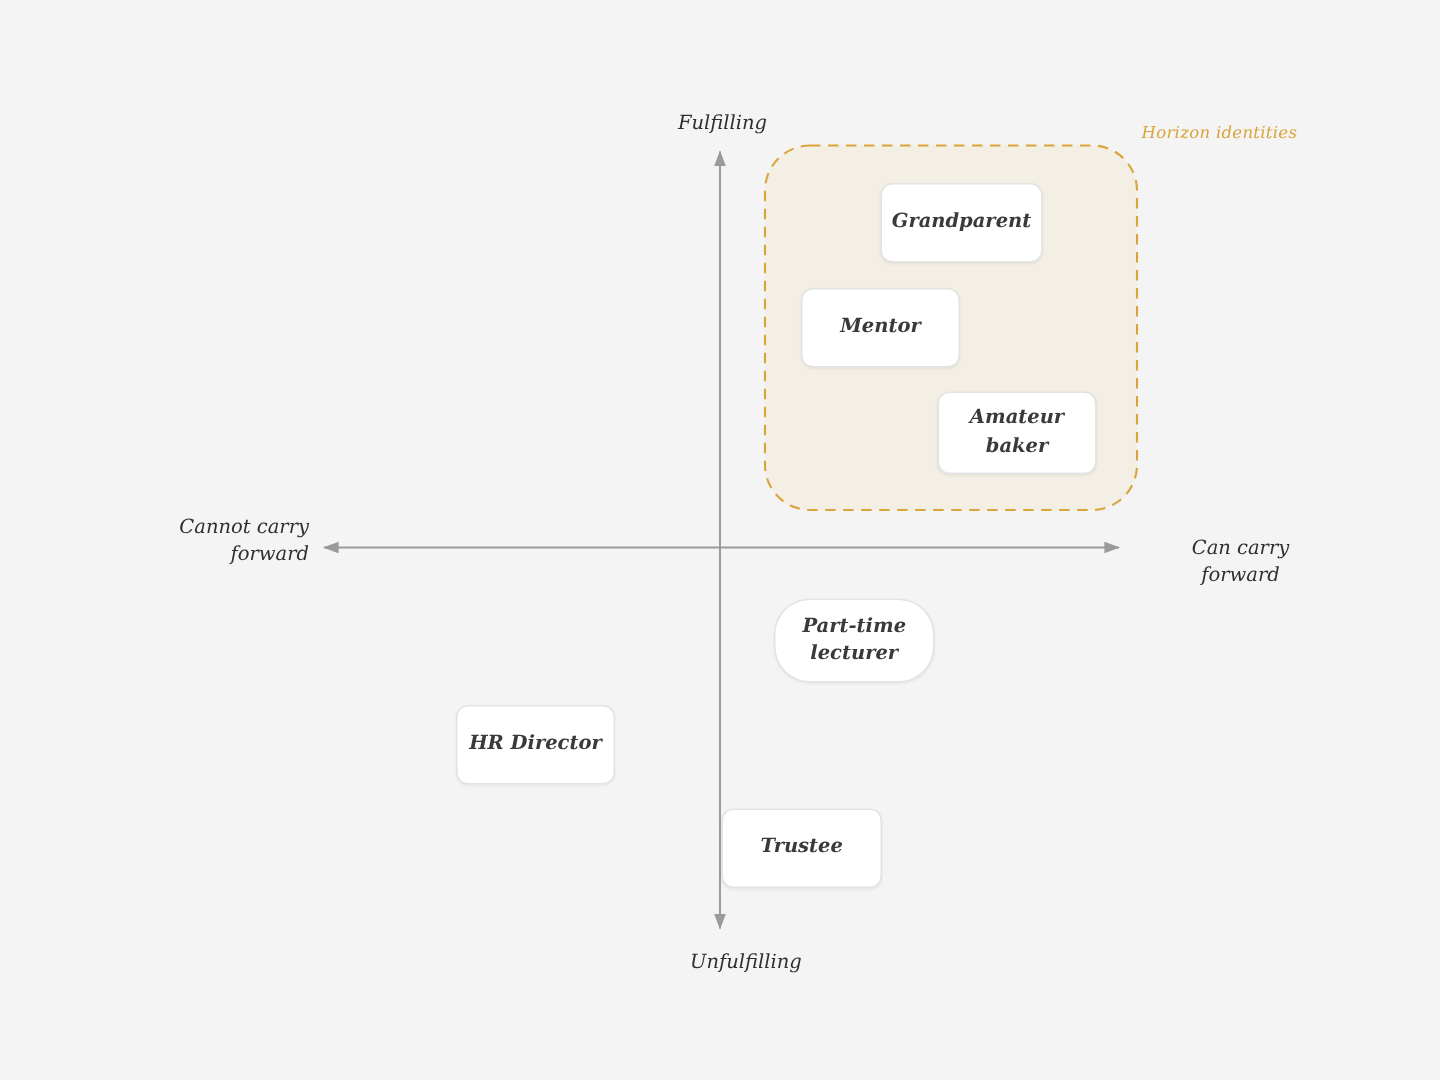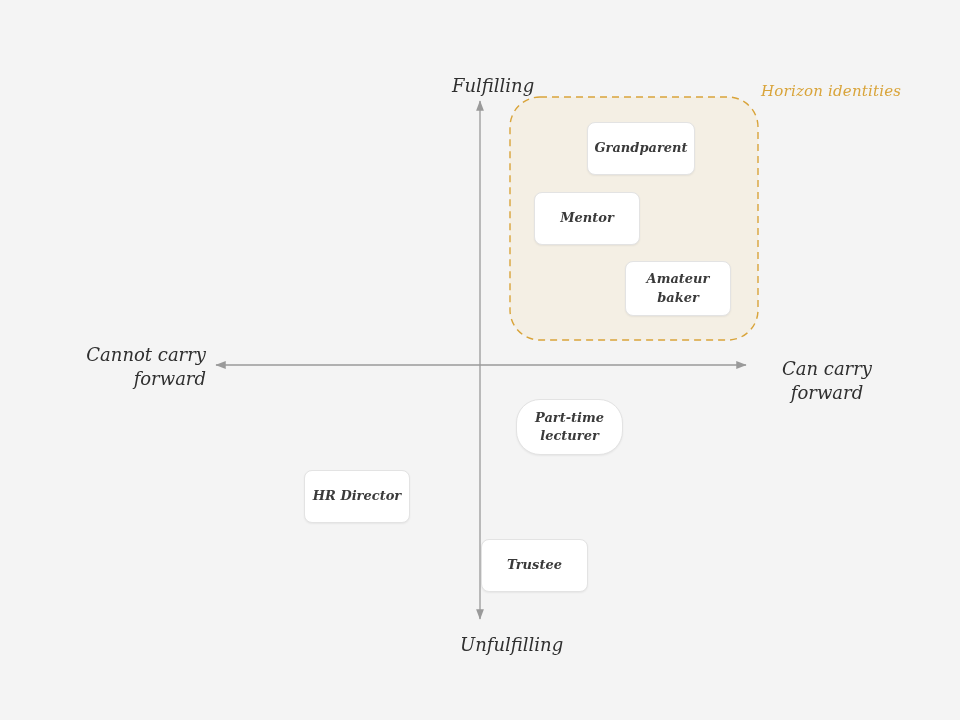--- a/index.html
+++ b/index.html
@@ -33,37 +33,37 @@
   .region-rect {
     fill: #f4efe4;
     stroke: #d9a43a;
     stroke-width: 1.4;
     stroke-dasharray: 7 5;
   }
 
   .region-label {
     position: absolute;
     font-style: italic;
-    font-size: 15px;
+    font-size: 11px;
     color: #d9a43a;
     white-space: nowrap;
     letter-spacing: .2px;
   }
 
   
   .axis-line {
     stroke: #9a9a9a;
     stroke-width: 1.3;
   }
 
   
   .axis-label {
     position: absolute;
     font-style: italic;
-    font-size: 18px;
+    font-size: 13px;
     color: #2f2f2f;
     line-height: 1.35;
     white-space: pre-line;
   }
   .axis-label.top     { left: 452px; top: 74px; }
   .axis-label.bottom  { left: 460px; top: 633px; }
   .axis-label.left    { left: 84px;  top: 343px; width: 122px; text-align: right; }
   .axis-label.right   { left: 757px; top: 341px; width: 140px; text-align: center; margin-top: 16px; }
 
   

